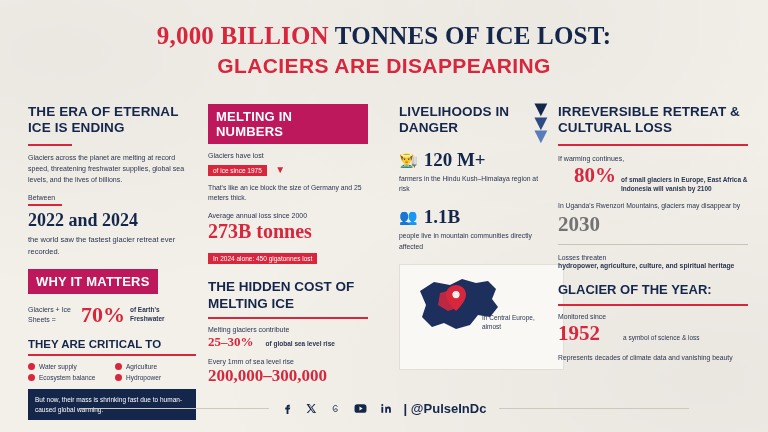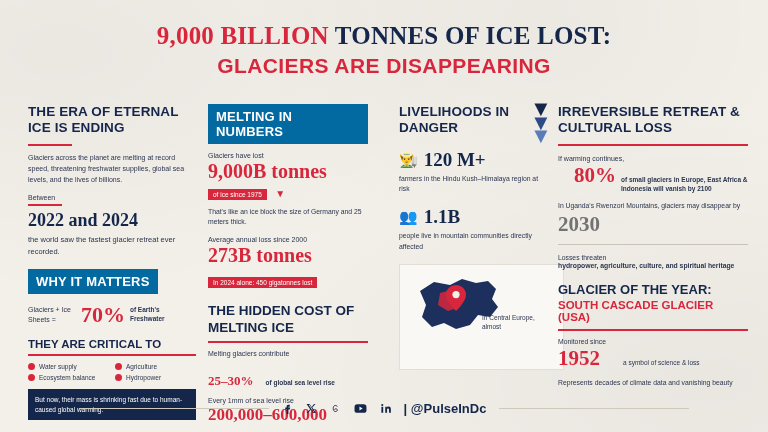--- a/index.html
+++ b/index.html
@@ -49,21 +49,21 @@
   #col1 { left: 28px;  width: 168px; }
   #col2 { left: 208px; width: 160px; }
   #col3 { left: 382px; width: 165px; margin-left: 17px; }
   #col4 { left: 558px; width: 190px; }
 
   .coltitle {
     font-size: 13.5px; font-weight: bold; color: #15264b;
     line-height: 1.22; letter-spacing: 0.1px;
   }
   .redbanner {
-    background: #0369a1; color: #fff;
+    background: #be185d; color: #fff;
     font-size: 13px; font-weight: bold;
     padding: 5px 8px 5px 8px;
     display: inline-block;
     letter-spacing: 0.2px;
   }
   .body {
     font-size: 7px; color: #2a3550; line-height: 1.55;
     margin-top: 7px;
   }
   .rule { height: 2px; background: #d8273c; width: 44px; margin: 7px 0 5px; }
@@ -110,21 +110,21 @@
     font-size: 6.5px; padding: 2px 5px; margin-top: 3px;
   }
   .arrow-down { color: #d8273c; font-size: 10px; margin-left: 4px; }
   #c2-note { font-size: 6.8px; color: #2a3550; line-height: 1.5; margin-top: 6px; }
   #c2-sub2 { font-size: 7px; color: #2a3550; margin-top: 9px; }
   #c2-n2 { font-size: 20px; margin-top: 1px; }
   #c2-pill2 { margin-top: 4px; }
 
   #hidden-title { font-size: 13.5px; font-weight: bold; color: #15264b; margin-top: 14px; line-height: 1.2; }
   #c2-sub3 { font-size: 7px; color: #2a3550; margin-top: 7px; }
-  #c2-pct-row { display: flex; align-items: baseline; gap: 12px; margin-top: 16px; }
+  #c2-pct-row { display: flex; align-items: baseline; gap: 12px; margin-top: 1px; }
   #c2-pct { font-size: 13px; font-weight: bold; color: #d8273c; font-family: "Liberation Serif", serif; }
   #c2-pct-lbl { font-size: 6.5px; font-weight: bold; color: #2a3550; }
   #c2-sub4 { font-size: 7px; color: #2a3550; margin-top: 8px; }
   #c2-n3 { font-size: 17px; margin-top: 1px; }
 
   
   #c3-box1 { position: relative; }
   #chev { position: absolute; right: 0; top: -2px; width: 46px; }
   .chev-row { display: block; text-align: center; color: #15264b; line-height: 0.62; font-size: 22px; }
   .chev-row.c2 { color: #2e4b86; }
@@ -218,41 +218,40 @@
           <span class="dot"></span>
           <span>Hydropower</span>
         </div>
     </div>
     <div id="warn-box">But now, their mass is shrinking fast due to human-caused global warming.</div>
   </div>
 
   <div class="col" id="col2">
     <div class="redbanner" style="width:160px">MELTING IN NUMBERS</div>
     <div id="c2-sub">Glaciers have lost</div>
-    <div id="c2-n1" class="bignum">9,000B tonnes</div>
     <div>
       <span class="pill">of ice since 1975</span>
       <span class="arrow-down">▼</span>
     </div>
     <div id="c2-note">That's like an ice block the size of Germany and 25 meters thick.</div>
     <div id="c2-sub2">Average annual loss since 2000</div>
     <div id="c2-n2" class="bignum">273B tonnes</div>
     <div id="c2-pill2">
       <span class="pill">In 2024 alone: 450 gigatonnes lost</span>
     </div>
 
     <div id="hidden-title">THE HIDDEN COST OF MELTING ICE</div>
     <div class="rule" style="width:100%;margin:5px 0 0"></div>
     <div id="c2-sub3">Melting glaciers contribute</div>
     <div id="c2-pct-row">
       <span id="c2-pct">25–30%</span>
       <span id="c2-pct-lbl">of global sea level rise</span>
     </div>
     <div id="c2-sub4">Every 1mm of sea level rise</div>
-    <div id="c2-n3" class="bignum">200,000–600,000</div>
+    <div id="c2-n3" class="bignum">200,000–300,000</div>
   </div>
 
   <div class="col" id="col3">
     <div id="c3-box1">
       <div class="coltitle red" style="width:112px">LIVELIHOODS IN DANGER</div>
       <div id="chev">
         <span class="chev-row">▼</span>
         <span class="chev-row c2">▼</span>
         <span class="chev-row c3">▼</span>
       </div>
@@ -291,21 +290,20 @@
       <span id="c4-80">80%</span>
       <span id="c4-80-lbl">of small glaciers in Europe, East Africa &amp; Indonesia will vanish by 2100</span>
     </div>
     <div id="c4-sub2">In Uganda's Rwenzori Mountains, glaciers may disappear by</div>
     <div id="c4-2030">2030</div>
     <div class="rule wide" style="height:1px;background:#c9c3b7"></div>
     <div id="c4-sub3">Losses threaten</div>
     <div id="c4-sub3b">hydropower, agriculture, culture, and spiritual heritage</div>
 
     <div id="goty-title">GLACIER OF THE YEAR:</div>
-    <div id="goty-sub">SOUTH CASCADE GLACIER (USA)</div>
     <div class="rule wide" style="margin:6px 0 0"></div>
     <div id="goty-mon">Monitored since</div>
     <div id="goty-row">
       <span id="goty-year">1952</span>
       <span id="goty-year-lbl">a symbol of science &amp; loss</span>
     </div>
     <div id="goty-note">Represents decades of climate data and vanishing beauty</div>
   </div>
 
   <div id="footer">

